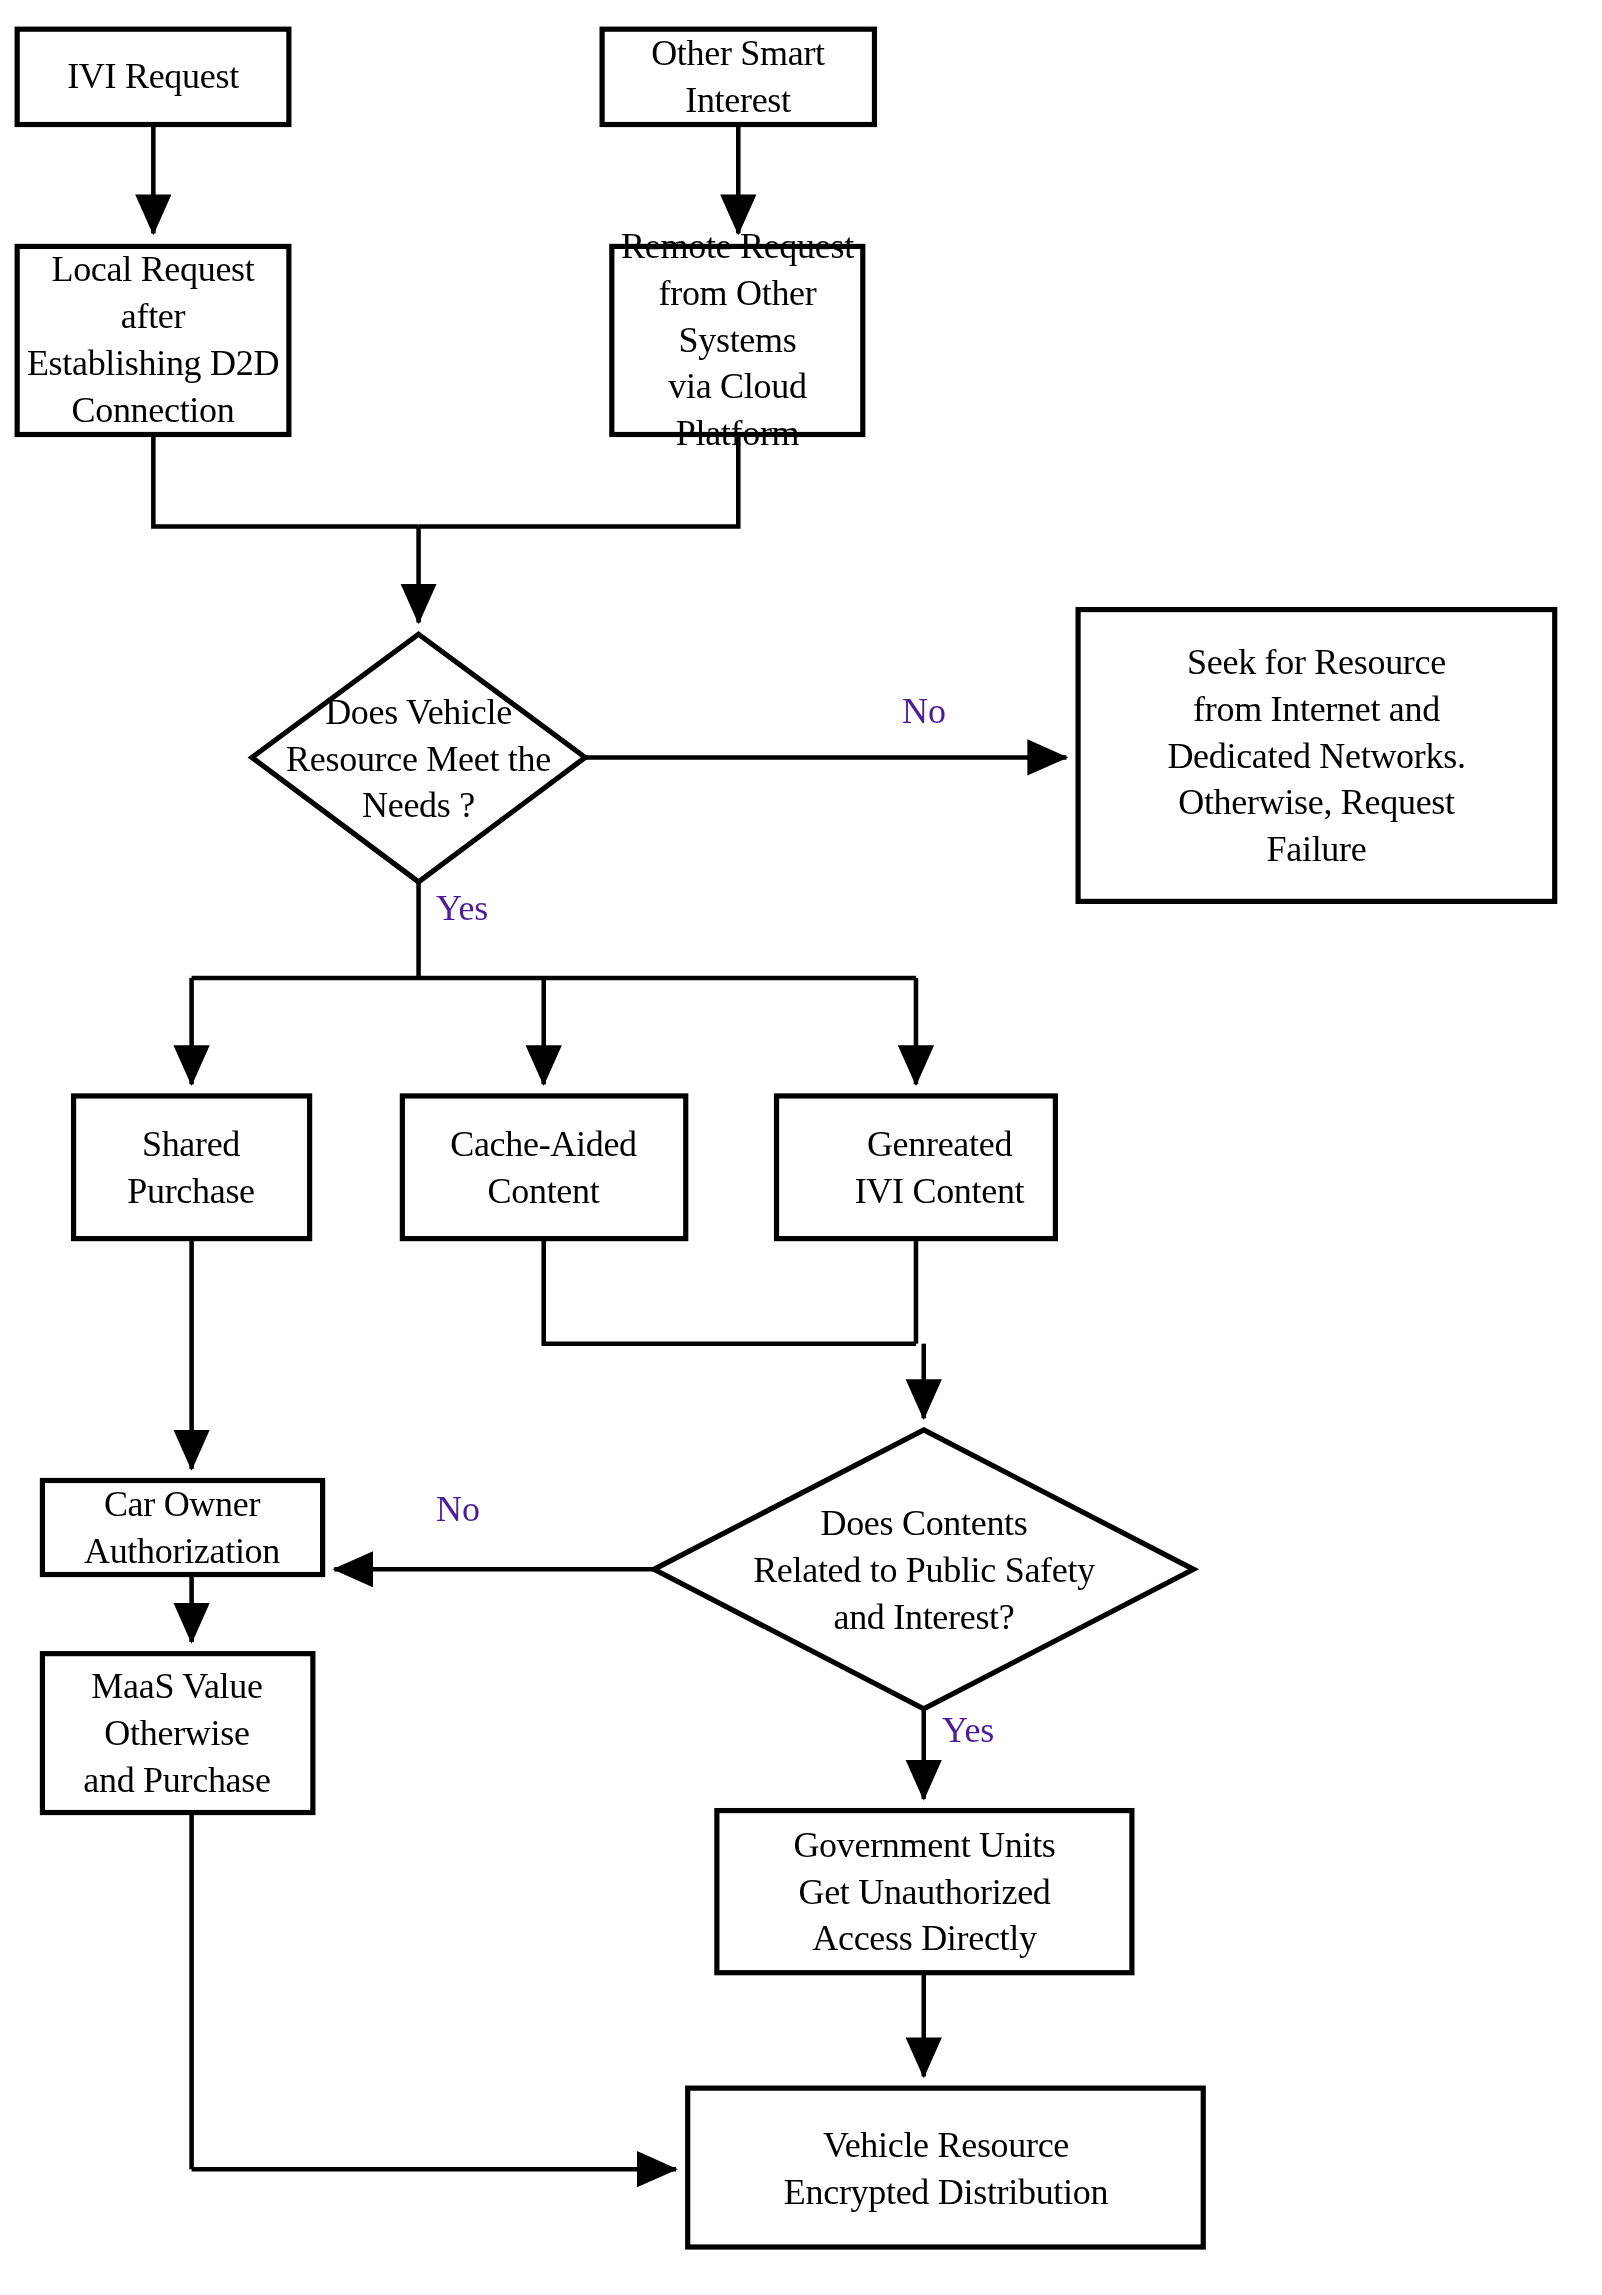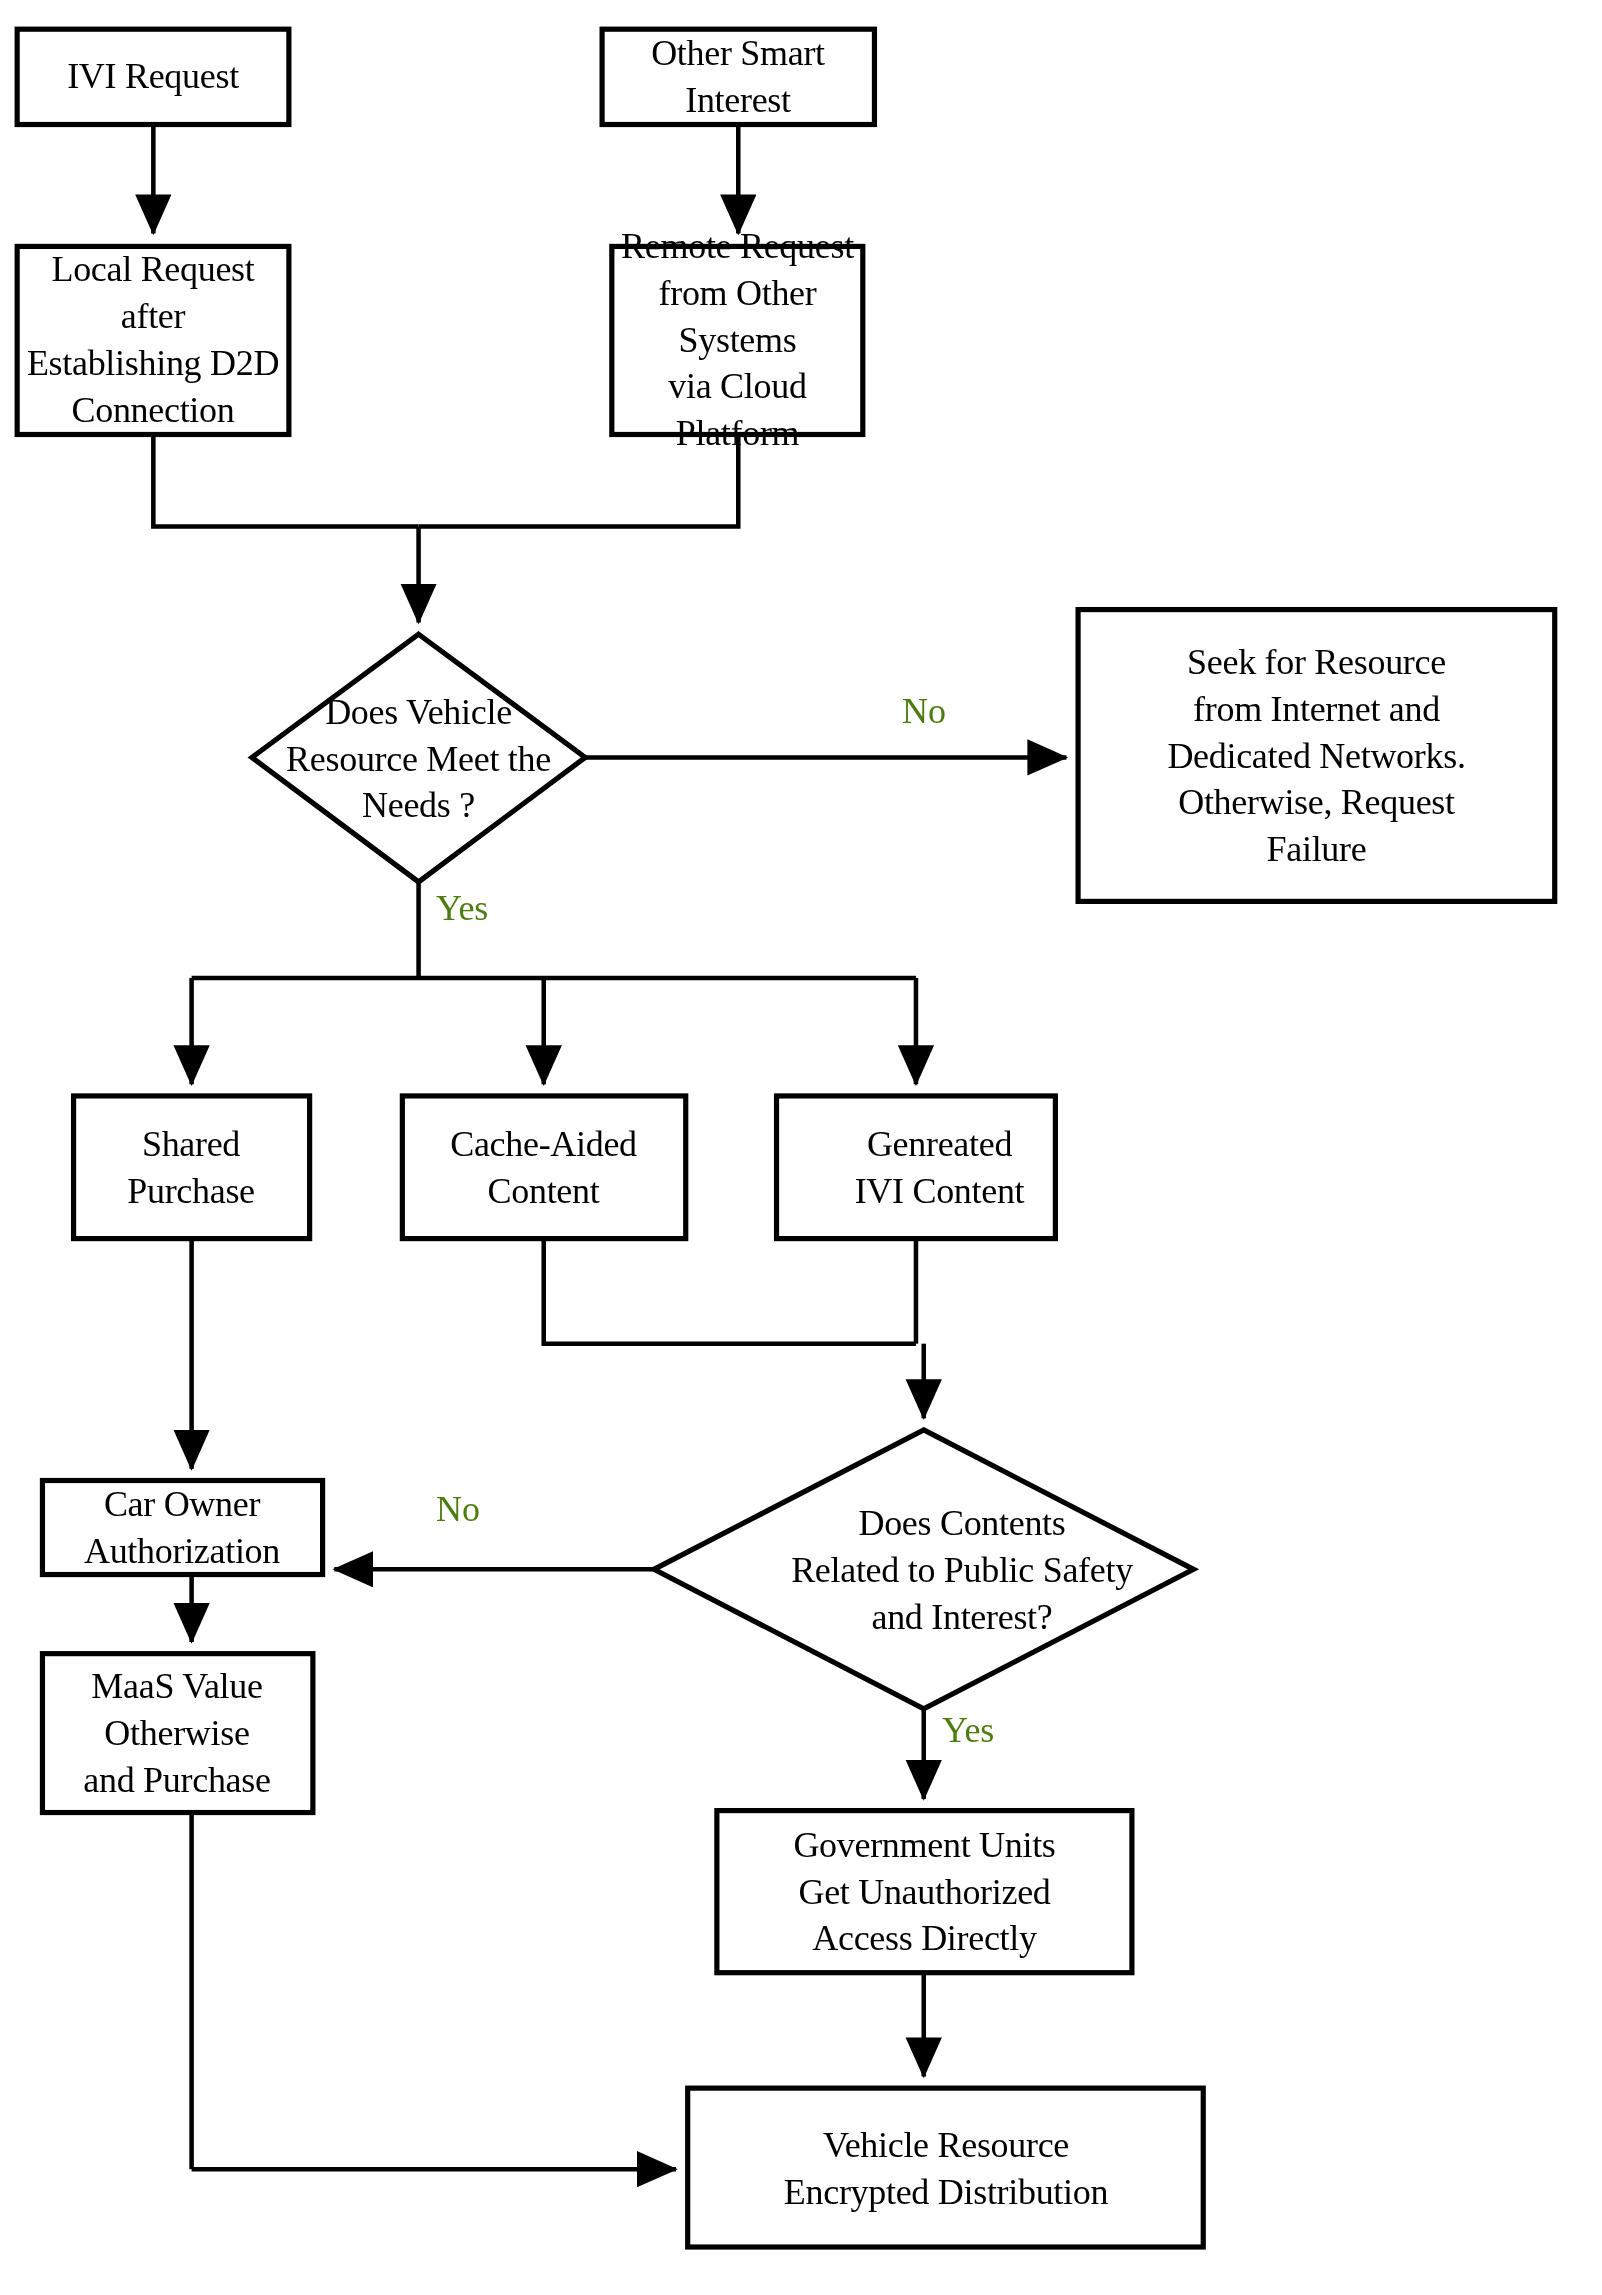--- a/index.html
+++ b/index.html
@@ -32,21 +32,21 @@
     color: #000000;
     font-family: "Liberation Serif", "DejaVu Serif", serif;
     font-size: 36px;
     line-height: 1.30;
     white-space: pre-line;
     letter-spacing: -0.3px;
     pointer-events: none;
   }
   .edge-label {
     position: absolute;
-    color: #4d7c0f;
+    color: #4c1d95;
     font-family: "Liberation Serif", "DejaVu Serif", serif;
     font-size: 36px;
     line-height: 1;
     white-space: nowrap;
   }
   .hit {
     position: absolute;
     background: transparent;
   }
 </style>
@@ -153,21 +153,21 @@
 
   <div class="node-label" style="left:73px; top:1096px; width:236px; height:143px;">Shared
 Purchase</div>
 
   <div class="node-label" style="left:402px; top:1096px; width:283px; height:143px;">Cache-Aided
 Content</div>
 
   <div class="node-label" style="left:800px; top:1096px; width:279px; height:143px;">Genreated
 IVI Content</div>
 
-  <div class="node-label" style="left:709px; top:1478px; width:506px; height:185px;">Does Contents
+  <div class="node-label" style="left:671px; top:1478px; width:506px; height:185px;">Does Contents
 Related to Public Safety
 and Interest?</div>
 
   <div class="node-label" style="left:42px; top:1481px; width:280px; height:94px;">Car Owner
 Authorization</div>
 
   <div class="node-label" style="left:42px; top:1654px; width:270px; height:159px;">MaaS Value
 Otherwise
 and Purchase</div>
 

